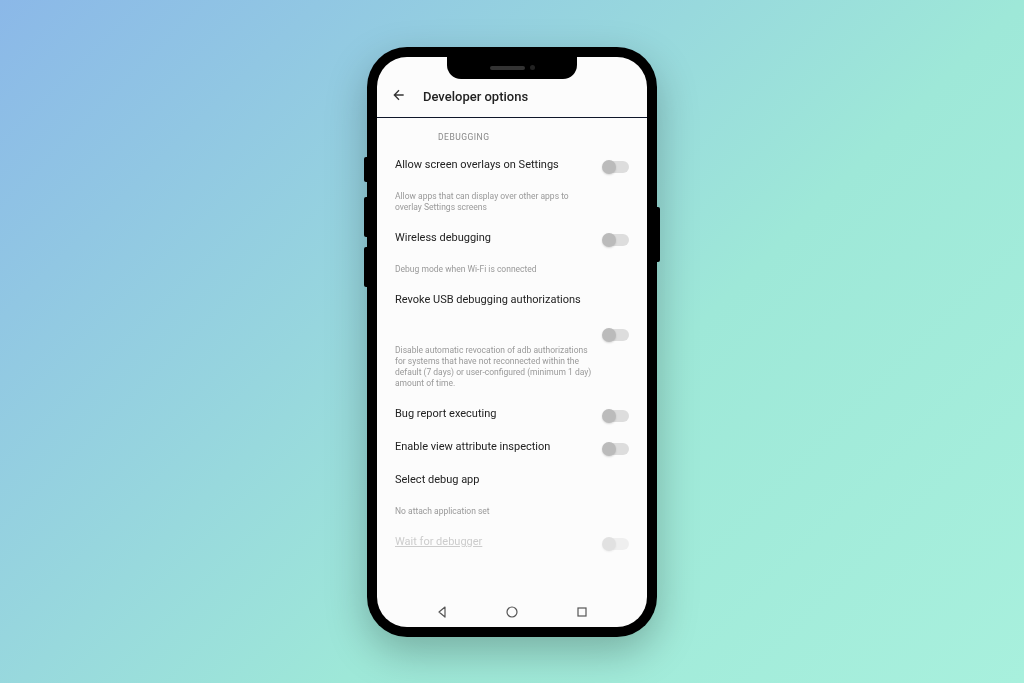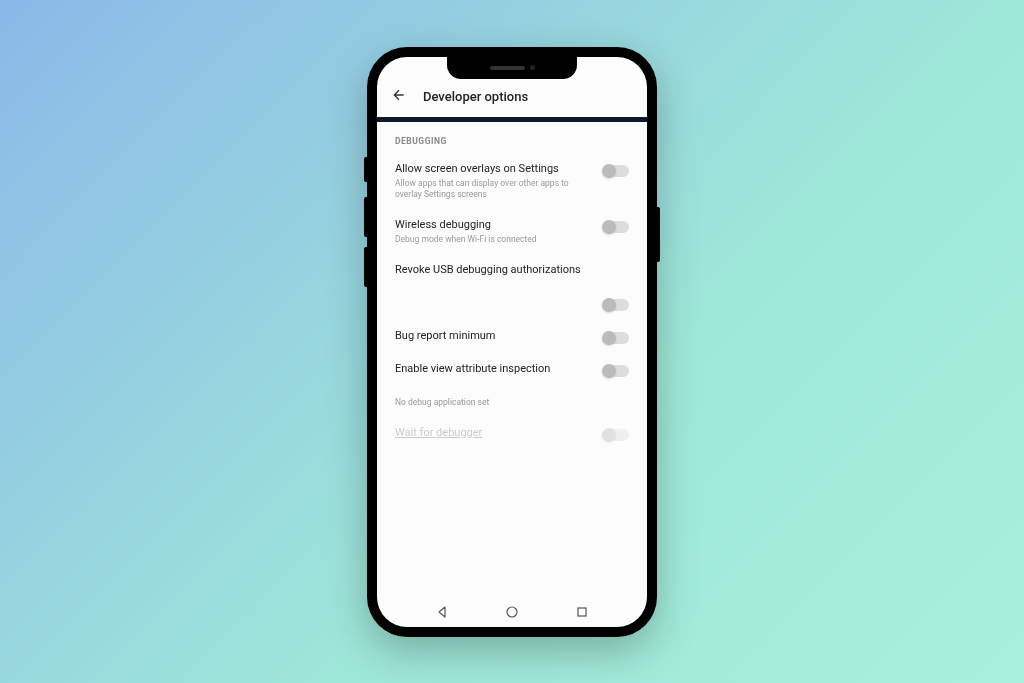--- a/index.html
+++ b/index.html
@@ -64,55 +64,56 @@
     gap: 3px;
     flex-shrink: 0;
     font-family: Liberation Serif, serif;
   }
   .signal-icon, .battery-icon { display: inline-flex; align-items: center; }
   .header {
     display: flex;
     align-items: center;
     padding: 8px 14px 10px;
     gap: 16px;
-    border-bottom: 5px solid #0f172a;
+    border-bottom: 1px solid #0f172a;
     flex-shrink: 0;
   }
   .back-arrow { font-size: 16px; color: #333; cursor: pointer; }
   .header-title { font-size: 13px; font-weight: 500; color: #222; }
   .content {
     flex: 1;
     overflow-y: hidden;
     padding: 0 0 0 0;
   }
   .section-header {
     font-size: 8.5px;
-    font-weight: 700;
+    font-weight: 400;
     color: #888;
     letter-spacing: 0.5px;
     padding: 14px 18px 8px;
+    margin-left: 43px;
   }
   .setting-row {
     display: flex;
     align-items: flex-start;
     padding: 8px 18px 10px;
     gap: 10px;
   }
   .setting-text { flex: 1; }
   .setting-title {
     font-size: 11px;
     color: #222;
     font-weight: 400;
     line-height: 1.3;
   }
   .setting-subtitle {
     font-size: 8.5px;
     color: #999;
     line-height: 1.3;
-    margin-top: 2px;
+    margin-top: 19px;
   }
   .setting-row.disabled .setting-title { color: #ccc; text-decoration: underline; }
   .setting-row.disabled .setting-subtitle { color: #ddd; }
   .toggle {
     width: 26px;
     height: 12px;
     background: #ddd;
     border-radius: 6px;
     position: relative;
     flex-shrink: 0;
@@ -196,44 +197,46 @@
               <div class="toggle-knob"></div>
             </div>
           </div>
           <div class="setting-row">
             <div class="setting-text">
               <div class="setting-title">Revoke USB debugging authorizations</div>
             </div>
           </div>
           <div class="setting-row">
             <div class="setting-text">
-            </div>
-            <div class="toggle">
-              <div class="toggle-knob"></div>
-            </div>
-          </div>
-          <div class="setting-row">
-            <div class="setting-text">
-              <div class="setting-title">Bug report minimum</div>
+              <div class="setting-subtitle">Disable automatic revocation of adb authorizations for systems that have not reconnected within the default (7 days) or user-configured (minimum 1 day) amount of time.</div>
+            </div>
+            <div class="toggle">
+              <div class="toggle-knob"></div>
+            </div>
+          </div>
+          <div class="setting-row">
+            <div class="setting-text">
+              <div class="setting-title">Bug report executing</div>
             </div>
             <div class="toggle">
               <div class="toggle-knob"></div>
             </div>
           </div>
           <div class="setting-row">
             <div class="setting-text">
               <div class="setting-title">Enable view attribute inspection</div>
             </div>
             <div class="toggle">
               <div class="toggle-knob"></div>
             </div>
           </div>
           <div class="setting-row">
             <div class="setting-text">
-              <div class="setting-subtitle">No debug application set</div>
+              <div class="setting-title">Select debug app</div>
+              <div class="setting-subtitle">No attach application set</div>
             </div>
           </div>
           <div class="setting-row disabled">
             <div class="setting-text">
               <div class="setting-title">Wait for debugger</div>
             </div>
             <div class="toggle disabled">
               <div class="toggle-knob"></div>
             </div>
           </div>

